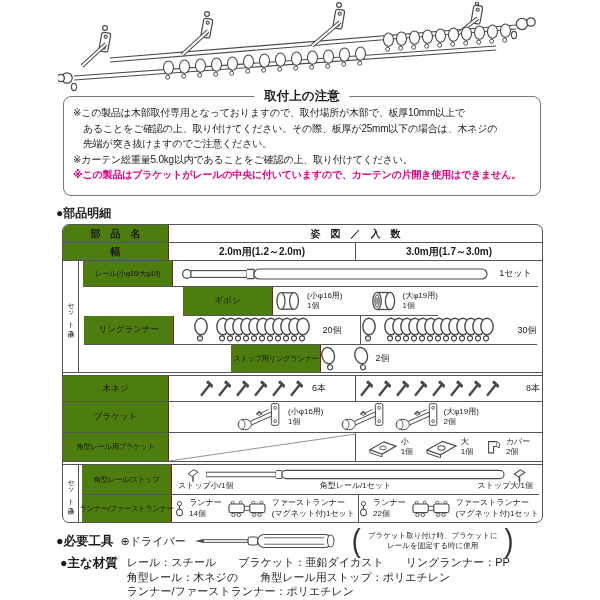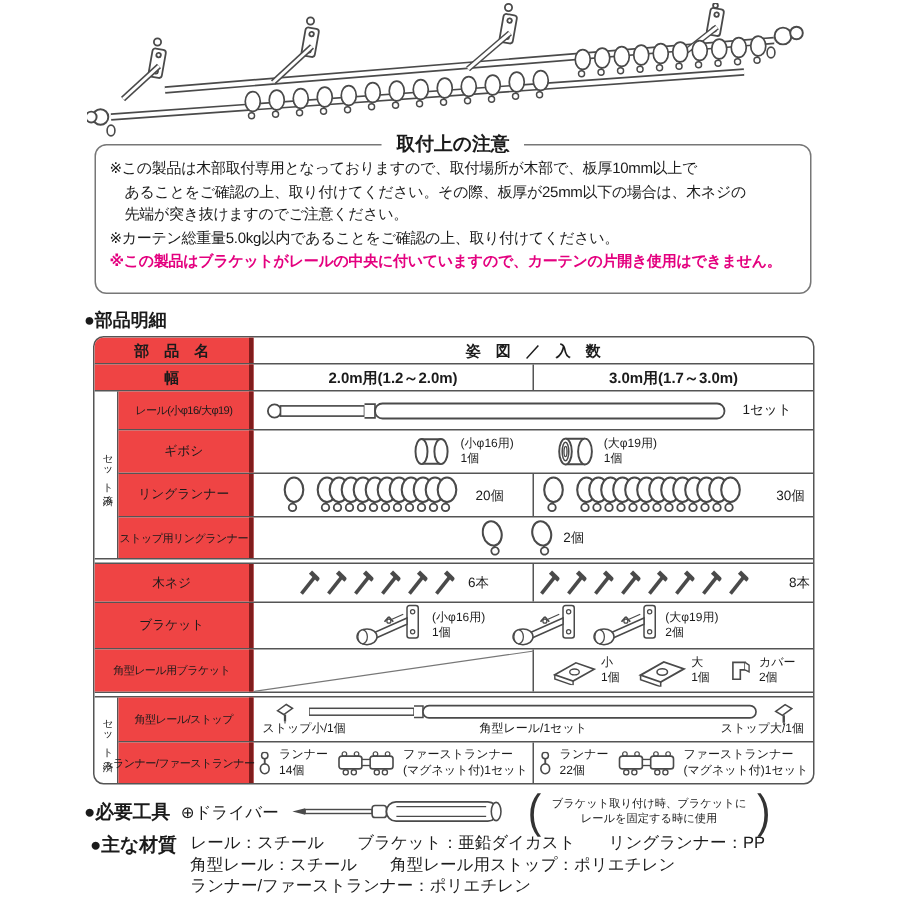--- a/index.html
+++ b/index.html
@@ -22,34 +22,34 @@
   #notice .em{font-weight:bold;}
 
   
   #parts-h{left:56px;top:205px;font-weight:bold;font-size:12px;text-align:right;}
 
   
   #tbl{left:62px;top:224px;width:481px;border:1.5px solid #555;border-radius:7px;
        overflow:hidden;background:#fff;box-sizing:border-box;}
   .tr{display:flex;align-items:stretch;border-bottom:1px solid #555;box-sizing:border-box;}
   .h18{height:18px}.h26{height:26px}.h27{height:27px}.h29{height:29px}.h30{height:30px}.h31{height:31px}
-  .name{width:106px;border-right:3px solid #7f1d1d;display:flex;align-items:center;justify-content:center;
-        text-align:center;font-size:8.5px;box-sizing:border-box;padding:0 2px;background:#ef4444;}
+  .name{width:106px;border-right:1px solid #7f1d1d;display:flex;align-items:center;justify-content:center;
+        text-align:center;font-size:8.5px;box-sizing:border-box;padding:0 2px;background:#4d7c0f;}
   .nm-sm{font-size:7.4px;letter-spacing:-0.4px;white-space:nowrap;}
   .hdr{font-weight:bold;font-size:10px;}
   .content{flex:1;display:flex;align-items:center;position:relative;min-width:0;}
   .center{justify-content:center;}
   .cell{display:flex;align-items:center;justify-content:center;box-sizing:border-box;min-width:0;}
   .c-l{width:187px;border-right:1px solid #555;height:100%;}
   .c-r{flex:1;height:100%;}
   .group{display:flex;border-bottom:1px solid #555;}
   .group:last-child{border-bottom:none;}
   .strip{width:15px;border-right:1px solid #555;display:flex;align-items:center;justify-content:center;
          writing-mode:vertical-rl;text-orientation:upright;font-size:7px;letter-spacing:1px;color:#222;}
-  .grows{flex:1;display:flex;flex-direction:column;min-width:0;}
+  .grows{flex:1;display:flex;flex-direction:column;min-width:0;align-items:center;}
   .grows .tr:last-child{border-bottom:none;}
   .grows .name{width:90px;}
   .dsep{height:3px;border-bottom:1px solid #555;box-sizing:border-box;}
   .qty{font-size:9px;white-space:nowrap;}
   .lbl{font-size:8px;line-height:1.3;white-space:nowrap;}
   .diag{position:absolute;inset:0;}
   .pairgap{gap:26px;}
   .railrow{padding:0 6px 0 8px;gap:6px;}
   .railrow svg{flex:0 0 auto;}
   .sqr-top{display:flex;align-items:flex-start;width:100%;padding:3px 12px 0 14px;box-sizing:border-box;gap:6px;}
@@ -563,16 +563,16 @@
     <div>ブラケット取り付け時、ブラケットに</div>
     <div>レールを固定する時に使用</div>
   </div>
   <span class="paren">)</span>
 </div>
 
 <div id="mats" class="abs">
   <span class="h">●主な材質</span>
   <div class="lines">
     <div>レール：スチール　　ブラケット：亜鉛ダイカスト　　リングランナー：PP</div>
-    <div>角型レール：スチール　　角型レール用ストップ：ポリエチレン</div>
+    <div>角型レール：木ネジの　　角型レール用ストップ：ポリエチレン</div>
     <div>ランナー/ファーストランナー：ポリエチレン</div>
   </div>
 </div>
 
 </body></html>

